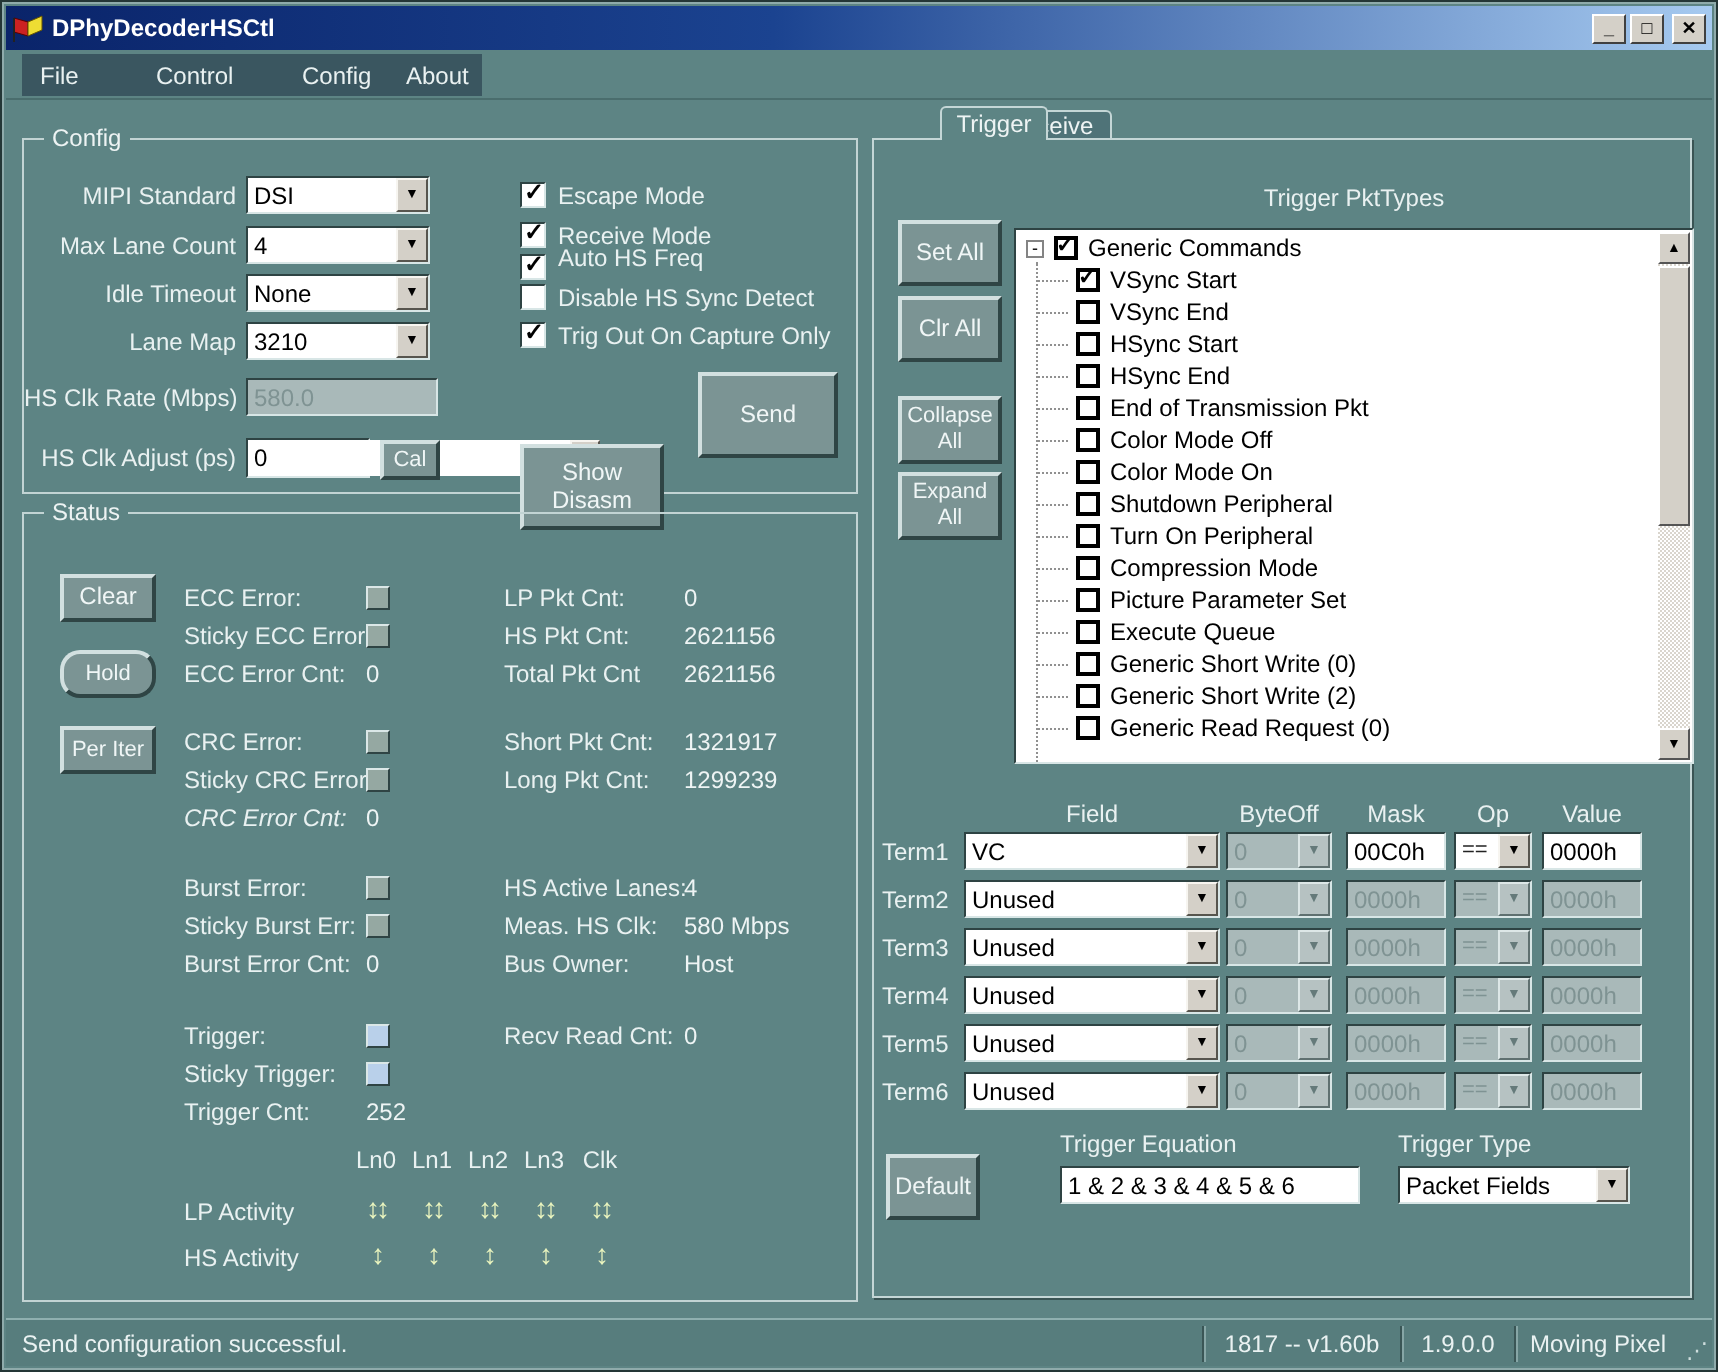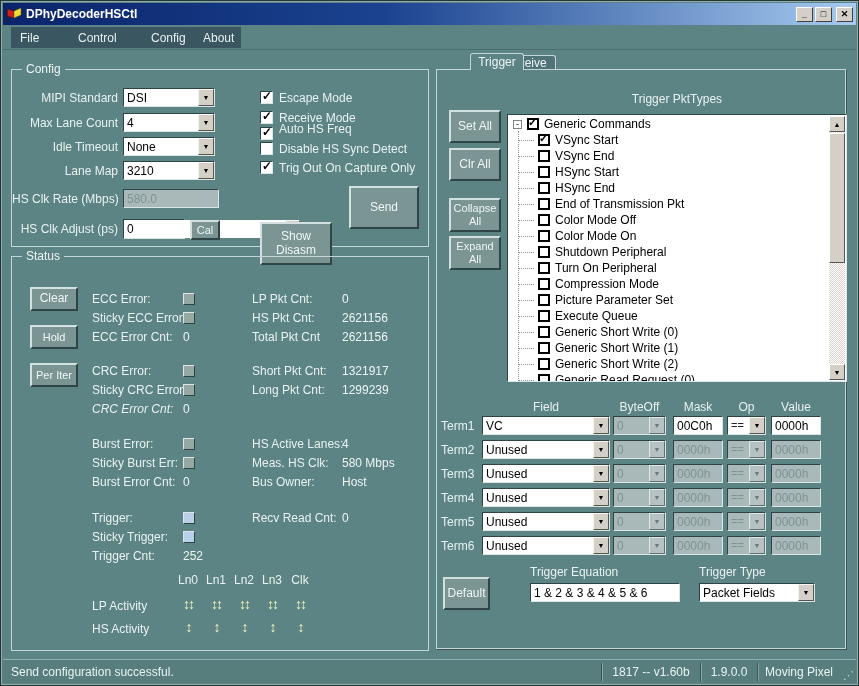--- a/index.html
+++ b/index.html
@@ -204,21 +204,21 @@
     <span class="lbl" style="left:267px; top:91px;">Trig Out On Capture Only</span>
 
     <div class="btn" style="left:248px; top:120px; width:72px; height:43px;margin-top:32px;">Show Disasm</div>
     <div class="btn" style="left:337px; top:116px; width:70px; height:43px;">Send</div>
   </div>
 
   <div class="groupbox" style="left:10px; top:255px; width:418px; height:395px;">
     <span class="gb-title">Status</span>
 
     <div class="btn" style="left:18px; top:30px; width:48px; height:24px; font-size:12px;">Clear</div>
-    <div class="btn" style="left:18px; top:68px; width:48px; height:24px; font-size:11px;">Hold</div>
+    <div class="btn" style="left:18px; top:68px; width:48px; height:24px; font-size:11px;border-radius:10px;">Hold</div>
     <div class="btn" style="left:18px; top:106px; width:48px; height:24px; font-size:11px;">Per Iter</div>
 
     <span class="lbl" style="left:80px; top:35px;">ECC Error:</span>
     <span class="led" style="left:171px; top:36px;"></span>
     <span class="lbl" style="left:80px; top:54px;">Sticky ECC Error:</span>
     <span class="led" style="left:171px; top:55px;"></span>
     <span class="lbl" style="left:80px; top:73px;">ECC Error Cnt:</span>
     <span class="val" style="left:171px; top:73px;">0</span>
 
     <span class="lbl" style="left:80px; top:107px;">CRC Error:</span>
@@ -348,24 +348,20 @@
           <span class="tcheck"></span>
           <span class="tlabel">Picture Parameter Set</span>
         </div>
         <div class="trow child">
           <span class="tcheck"></span>
           <span class="tlabel">Execute Queue</span>
         </div>
         <div class="trow child">
           <span class="tcheck"></span>
           <span class="tlabel">Generic Short Write (0)</span>
-        </div>
-        <div class="trow child">
-          <span class="tcheck"></span>
-          <span class="tlabel">Generic Short Write (1)</span>
         </div>
         <div class="trow child">
           <span class="tcheck"></span>
           <span class="tlabel">Generic Short Write (2)</span>
         </div>
         <div class="trow child">
           <span class="tcheck"></span>
           <span class="tlabel">Generic Read Request (0)</span>
         </div>
       </div>

